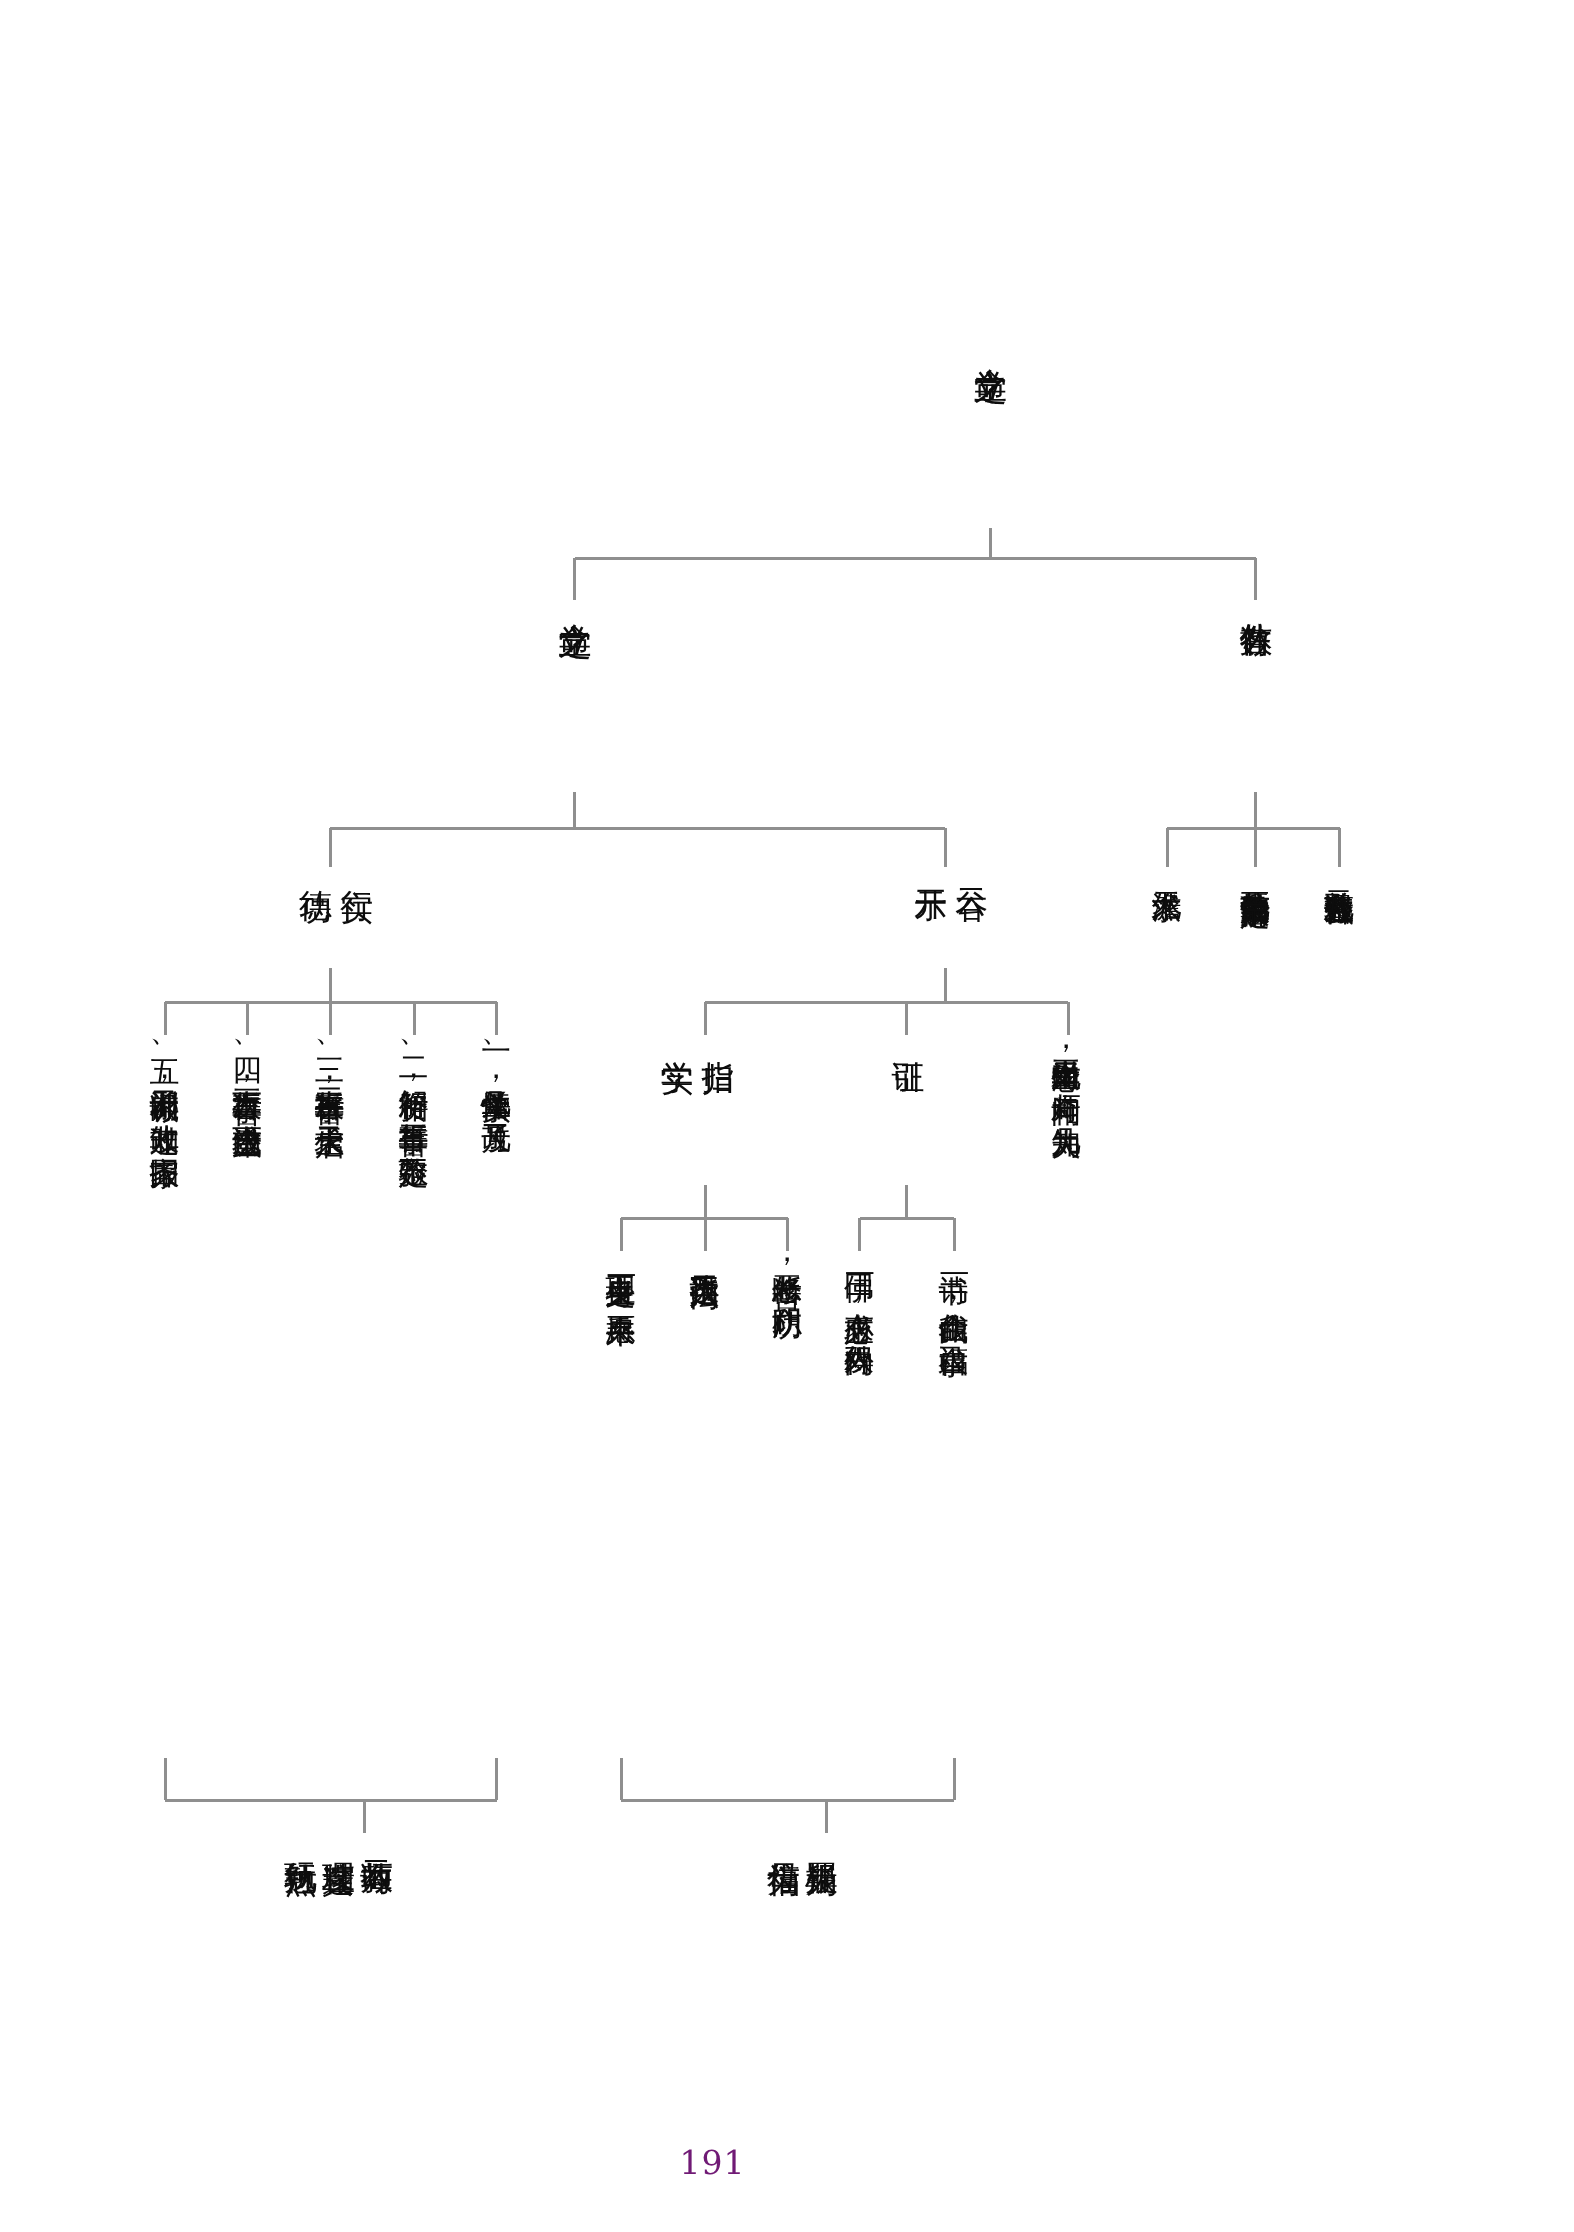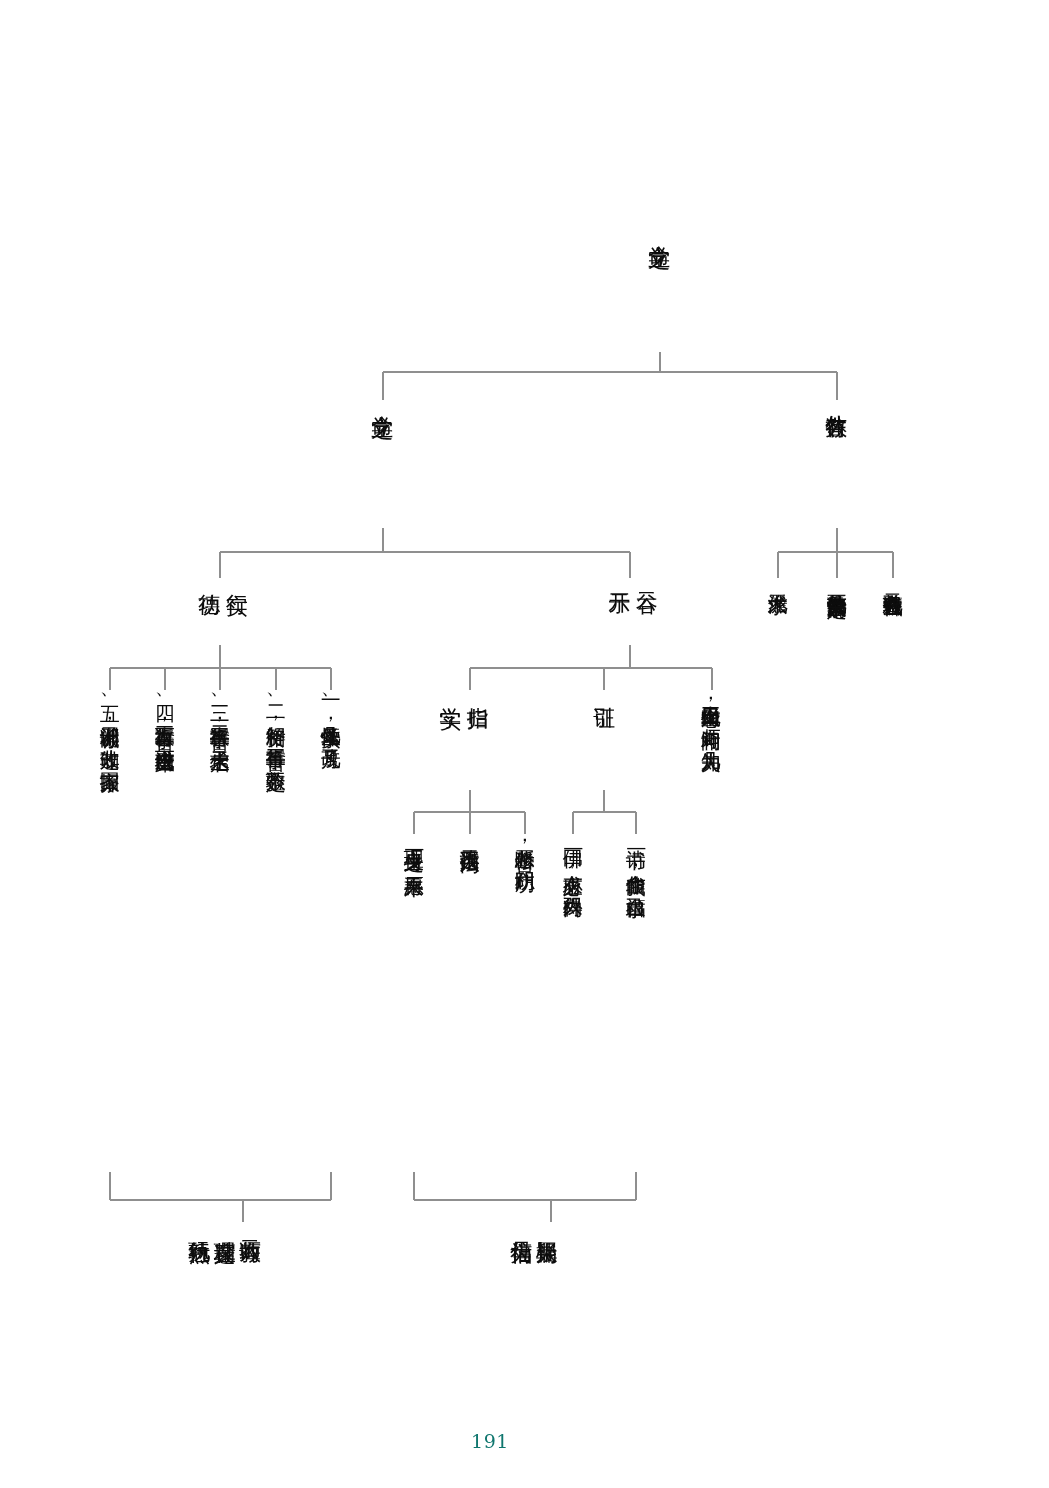--- a/index.html
+++ b/index.html
@@ -64,24 +64,24 @@
   svg#lines line, svg#lines path {
     stroke: #8f8f8f;
     stroke-width: 2;
     fill: none;
     shape-rendering: crispEdges;
   }
 
   
   #page-number {
     position: absolute;
-    left: 471px;
+    left: 453px;
     top: 1430px;
-    font-size: 19px;
-    color: #0f766e;
+    font-size: 22px;
+    color: #701a75;
     font-family: "DejaVu Serif", "Liberation Serif", serif;
     letter-spacing: 0.03em;
   }
 </style>
 </head>
 <body>
 
 <div id="canvas">
 
   <svg id="lines" viewBox="0 0 1049 1488">

